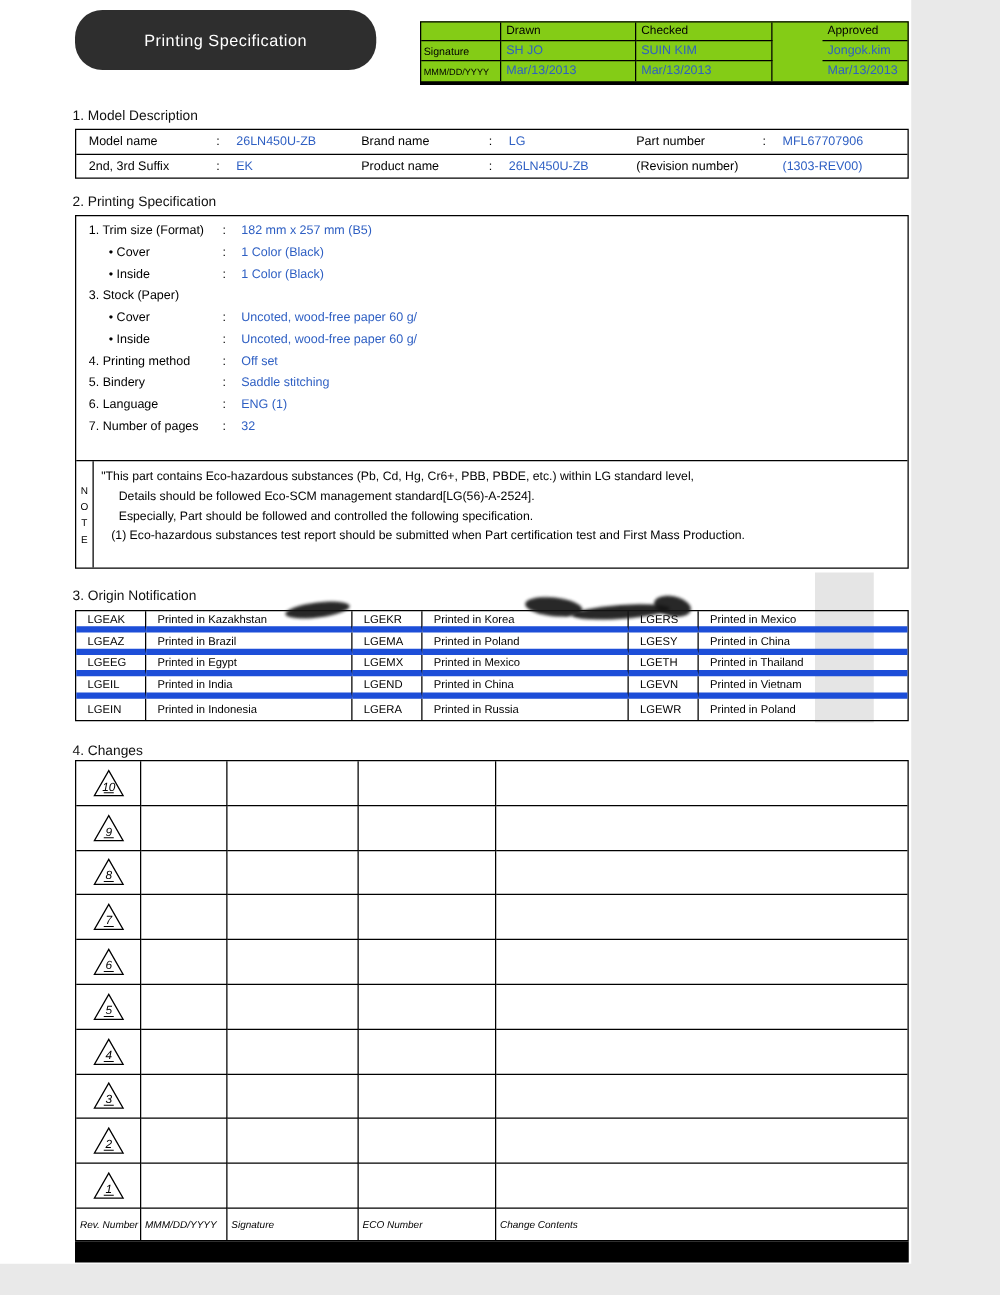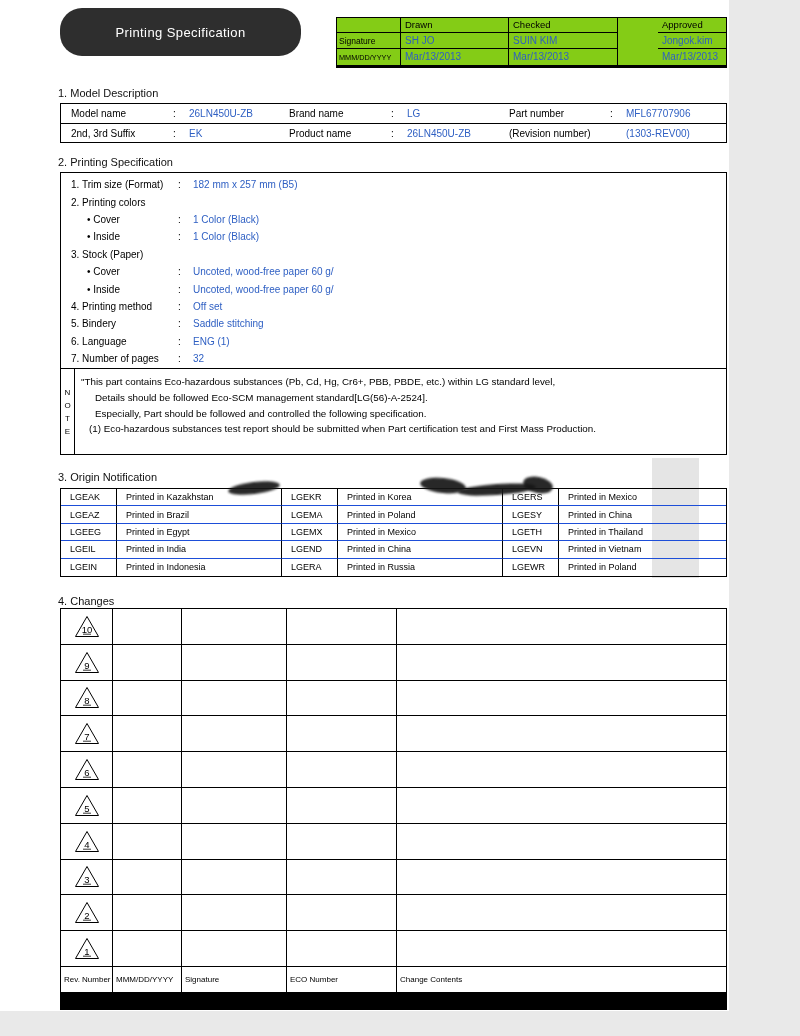--- a/index.html
+++ b/index.html
@@ -76,35 +76,35 @@
     pointer-events: none; white-space: nowrap;
   }
   .wm-block { position: absolute; left: 652px; top: 458px; width: 47px; height: 120px; background: #e5e5e5; z-index: 1; }
 
   .origin-table {
     position: absolute; left: 60px; top: 488px; width: 667px; border: 1px solid #000;
     display: grid; grid-template-columns: 56px 165px 56px 165px 56px 1fr;
     z-index: 2; background: transparent;
   }
   .oc {
-    border-right: 1px solid #000; border-bottom: 1px solid #1d4ed8; height: 17.4px;
+    border-right: 1px solid #000; border-bottom: 5px solid #1d4ed8; height: 17.4px;
     display: flex; align-items: center; padding-left: 9px; font-size: 9px;
     white-space: nowrap; overflow: hidden;
   }
   .oc:nth-child(6n) { border-right: none; }
   .oc:nth-child(n+25) { border-bottom: none; }
 
   .smudge { position: absolute; background: #161616; border-radius: 50%; filter: blur(1.2px); opacity: .92; z-index: 3; }
   .s1 { left: 228px; top: 482px; width: 52px; height: 12px; transform: rotate(-7deg); }
   .s2 { left: 420px; top: 478px; width: 46px; height: 15px; transform: rotate(6deg); }
   .s3 { left: 458px; top: 484px; width: 78px; height: 11px; transform: rotate(-4deg); }
   .s4 { left: 523px; top: 477px; width: 30px; height: 16px; transform: rotate(12deg); }
 
   .changes-table { position: absolute; left: 60px; top: 608px; width: 667px; border: 1px solid #000; background: #fff; z-index: 2; }
-  .ch-row { display: grid; grid-template-columns: 52px 69px 105px 110px 1fr; }
+  .ch-row { display: grid; grid-template-columns: 52px 69px 105px 110px 1fr; font-style: italic; }
   .ch-row .ch-c { border-right: 1px solid #000; border-bottom: 1px solid #000; height: 35.8px; }
   .ch-row .ch-c:last-child { border-right: none; }
   .tri-cell { display: flex; align-items: center; justify-content: center; }
   .tri text { font-family: "Liberation Sans", sans-serif; fill: #000; }
   .ch-foot .ch-c { height: 25px; border-bottom: none; font-size: 8px; display: flex; align-items: center; padding-left: 3px; white-space: nowrap; overflow: hidden; }
 
   .black-bar { position: absolute; left: 60px; top: 993px; width: 667px; height: 17px; background: #000; z-index: 4; }
 </style>
 </head>
 <body>
@@ -172,25 +172,20 @@
   </div>
 
   <div class="sec-heading h-print">2. Printing Specification</div>
 
   <div class="spec-box">
     <div class="spec-rows">
         <div class="spec-row">
           <span class="spec-label">1. Trim size (Format)</span>
           <span class="spec-colon">:</span>
           <span class="spec-value">182 mm x 257 mm (B5)</span>
-        </div>
-        <div class="spec-row">
-          <span class="spec-label">2. Printing colors</span>
-          <span class="spec-colon"></span>
-          <span class="spec-value"></span>
         </div>
         <div class="spec-row">
           <span class="spec-label ind">• Cover</span>
           <span class="spec-colon">:</span>
           <span class="spec-value">1 Color (Black)</span>
         </div>
         <div class="spec-row">
           <span class="spec-label ind">• Inside</span>
           <span class="spec-colon">:</span>
           <span class="spec-value">1 Color (Black)</span>

